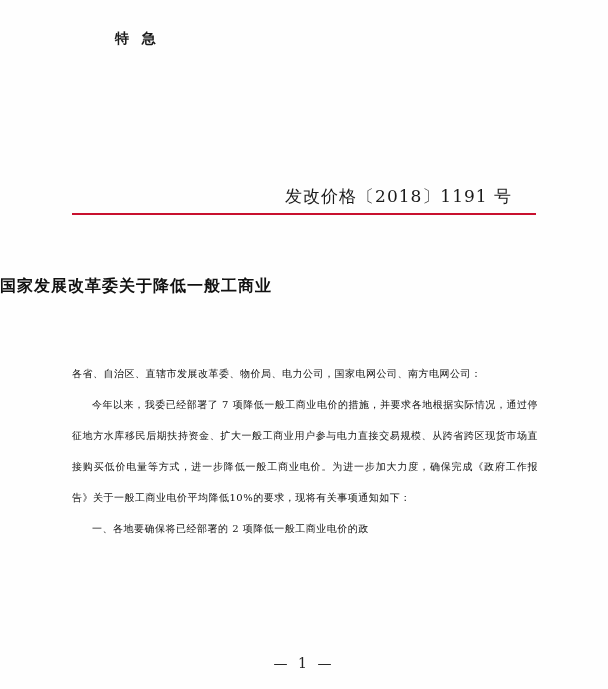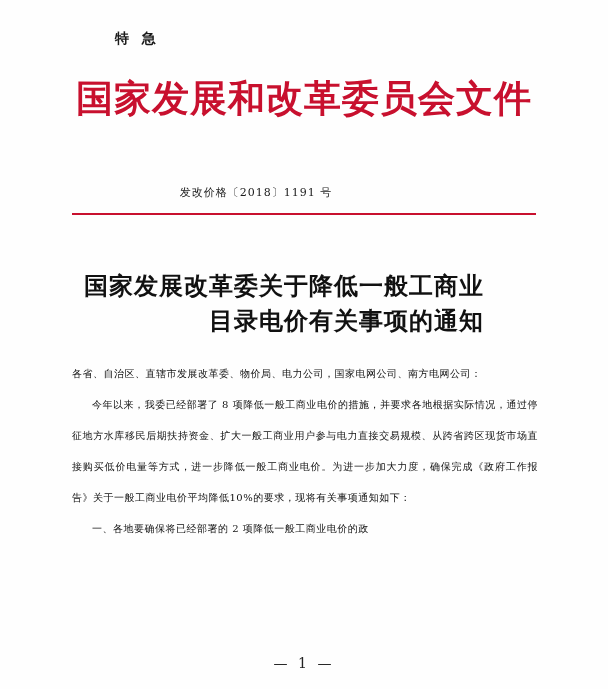--- a/index.html
+++ b/index.html
@@ -44,40 +44,40 @@
     font-weight: bold;
     letter-spacing: 1px;
     font-family: "DejaVu Serif", "Liberation Serif", serif;
     white-space: nowrap;
   }
   .docnum {
     position: absolute;
     top: 185px;
     left: 0;
     width: 512px;
-    text-align: center;
-    font-size: 11px;
+    text-align: right;
+    font-size: 17px;
     color: #1a1a1a;
     letter-spacing: 1px;
   }
   .redline {
     position: absolute;
     top: 213px;
     left: 72px;
     width: 464px;
     height: 2px;
     background: #c8102e;
   }
   .title {
     position: absolute;
     top: 268px;
     left: 0;
     width: 484px;
-    text-align: right;
-    font-size: 24px;
+    text-align: left;
+    font-size: 16px;
     font-weight: bold;
     line-height: 35px;
     color: #111111;
     letter-spacing: 1px;
   }
   .body-text {
     position: absolute;
     top: 358px;
     left: 72px;
     width: 466px;
@@ -105,32 +105,30 @@
     letter-spacing: 3px;
   }
 </style>
 </head>
 <body>
 
 <div class="page">
 
   <div class="urgent">特 急</div>
 
-  <div class="masthead">国家发展和改革委员会文件</div>
 
   <div class="docnum">发改价格〔2018〕1191 号</div>
 
   <div class="redline"></div>
 
   <div class="title">
     <div>国家发展改革委关于降低一般工商业</div>
-    <div>目录电价有关事项的通知</div>
   </div>
 
   <div class="body-text">
     <p>各省、自治区、直辖市发展改革委、物价局、电力公司，国家电网公司、南方电网公司：</p>
-    <p class="indent">今年以来，我委已经部署了 8 项降低一般工商业电价的措施，并要求各地根据实际情况，通过停征地方水库移民后期扶持资金、扩大一般工商业用户参与电力直接交易规模、从跨省跨区现货市场直接购买低价电量等方式，进一步降低一般工商业电价。为进一步加大力度，确保完成《政府工作报告》关于一般工商业电价平均降低10%的要求，现将有关事项通知如下：</p>
+    <p class="indent">今年以来，我委已经部署了 7 项降低一般工商业电价的措施，并要求各地根据实际情况，通过停征地方水库移民后期扶持资金、扩大一般工商业用户参与电力直接交易规模、从跨省跨区现货市场直接购买低价电量等方式，进一步降低一般工商业电价。为进一步加大力度，确保完成《政府工作报告》关于一般工商业电价平均降低10%的要求，现将有关事项通知如下：</p>
     <p class="indent">一、各地要确保将已经部署的 2 项降低一般工商业电价的政</p>
   </div>
 
   <div class="pagenum">— 1 —</div>
 
 </div>
 
 </body></html>

